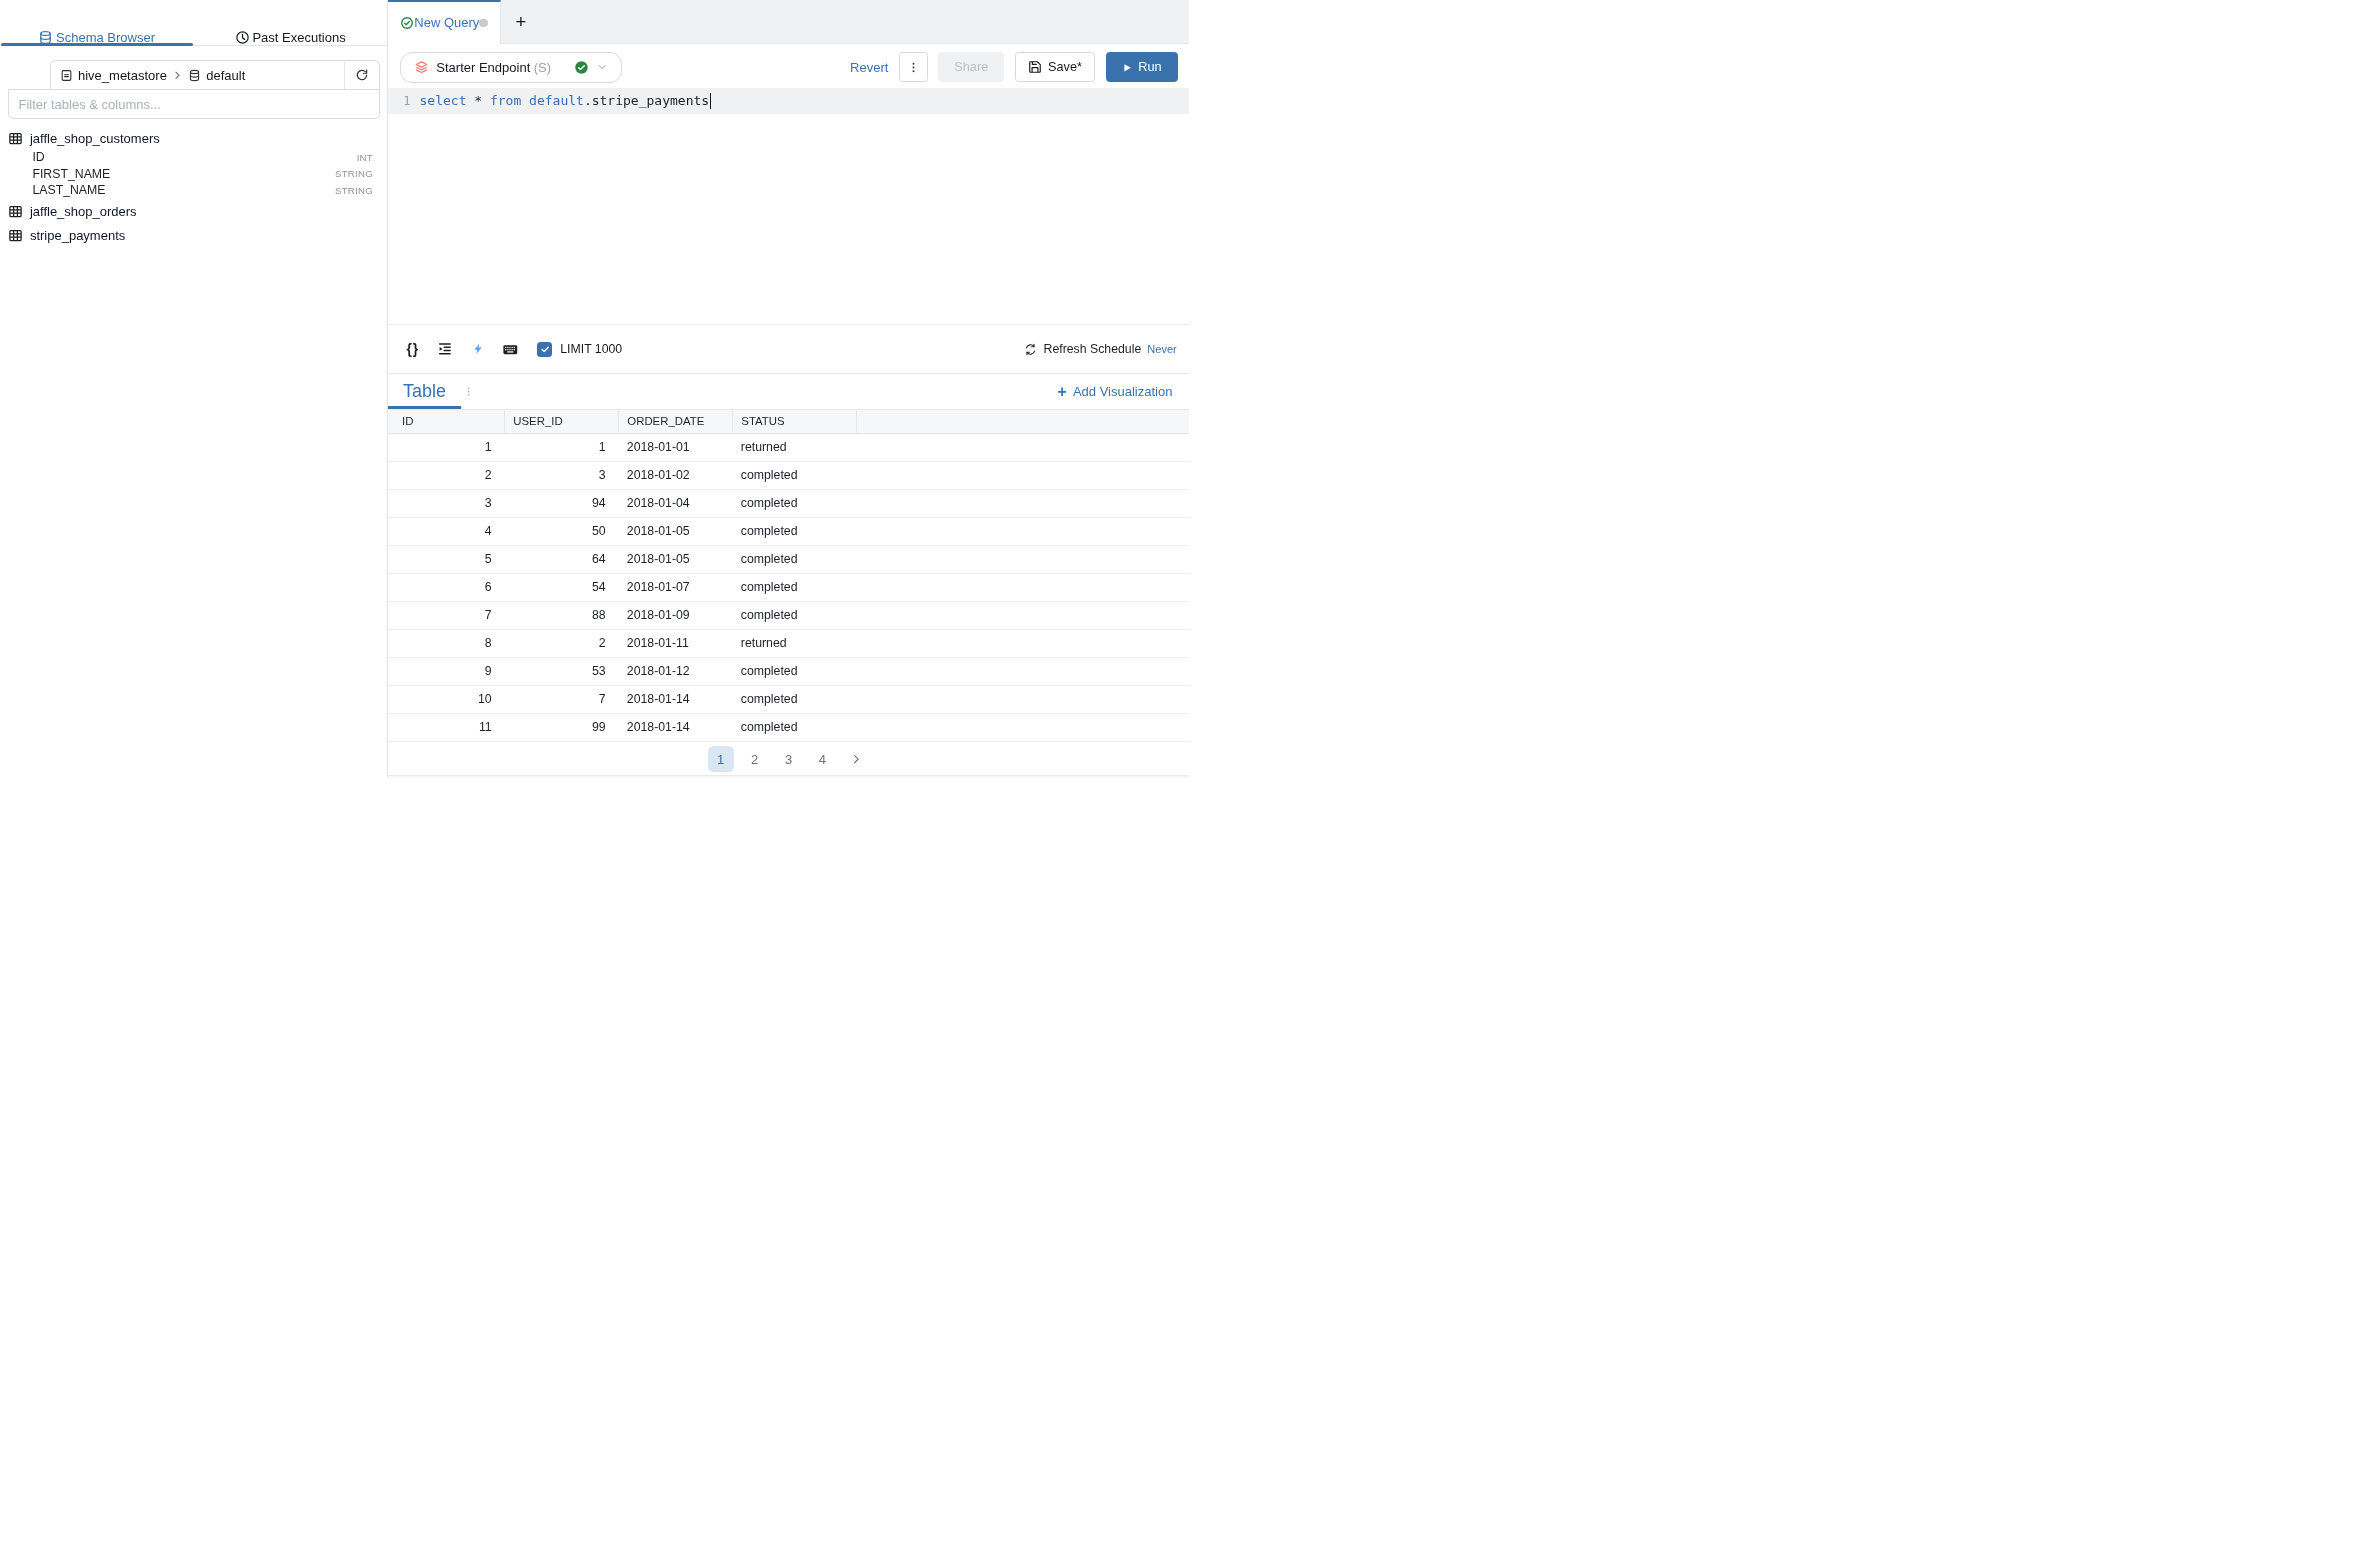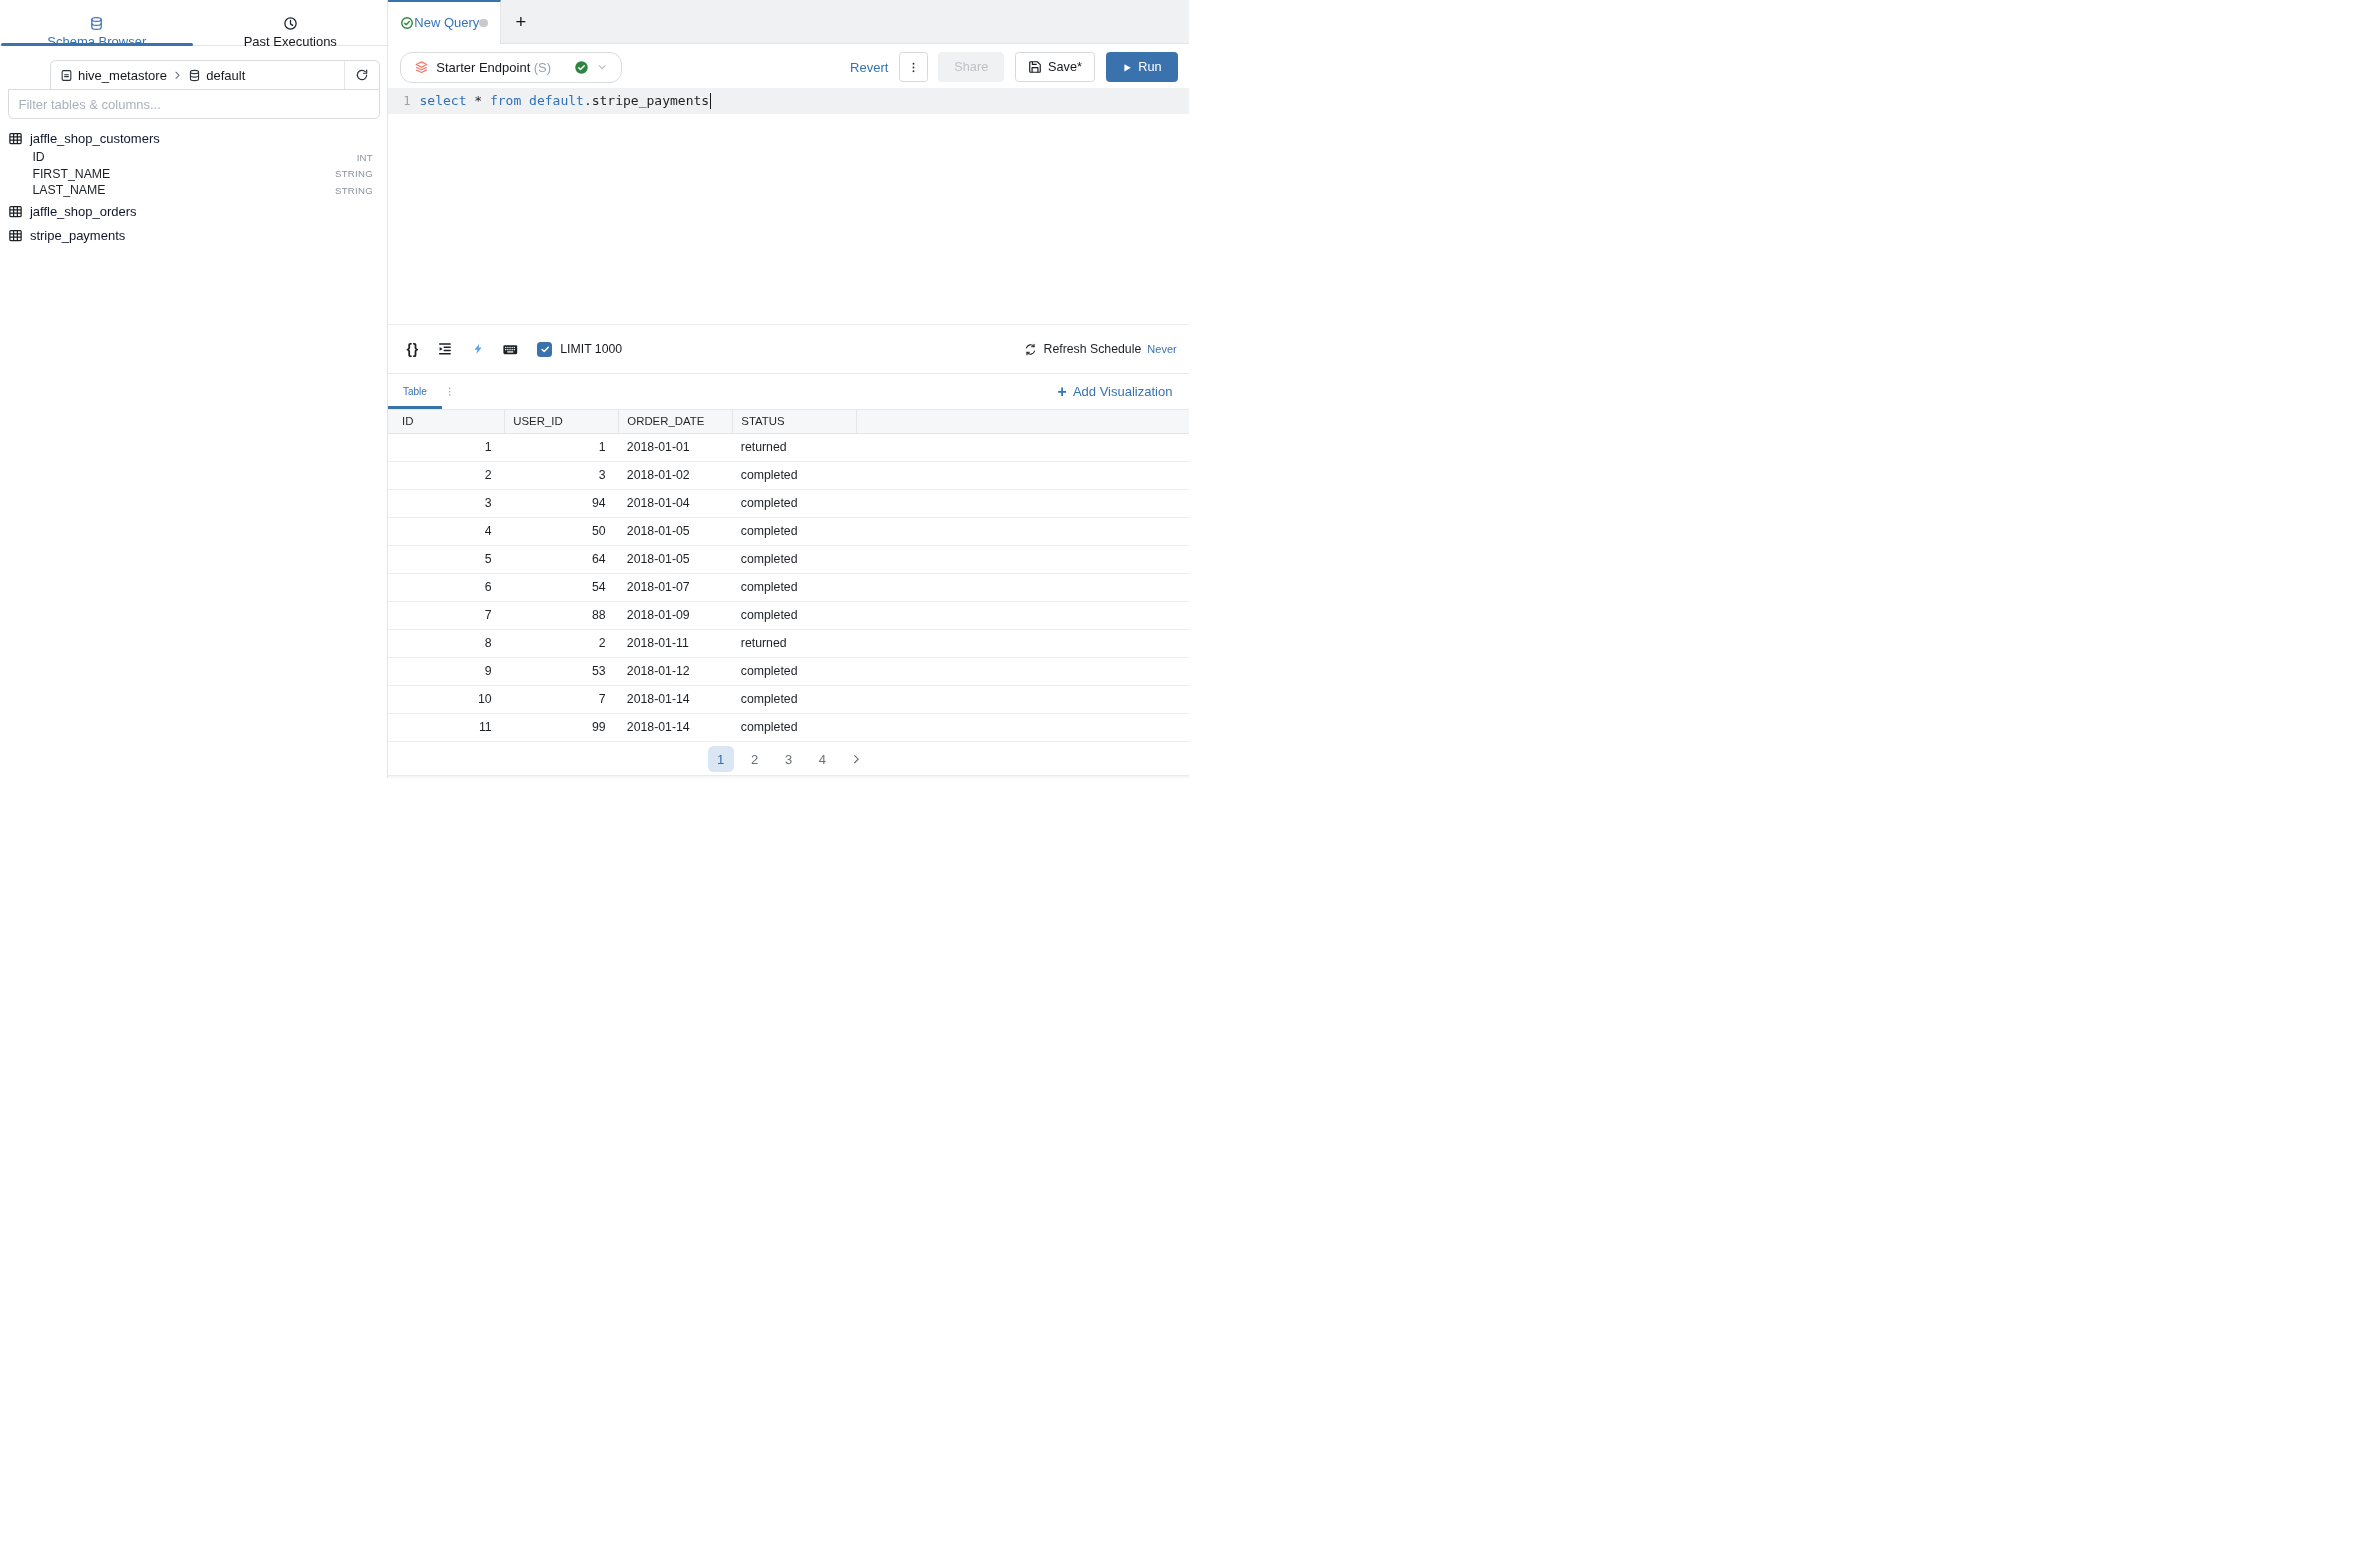--- a/index.html
+++ b/index.html
@@ -3,21 +3,21 @@
 <meta charset="utf-8">
 <style>
   * { margin:0; padding:0; box-sizing:border-box; }
   html,body { width:1189px; height:778px; background:#ffffff; overflow:hidden;
     font-family:"Liberation Sans", sans-serif; color:#16191f; }
   .app { display:flex; width:1189px; height:778px; }
 
   
   .sidebar { width:388px; min-width:388px; border-right:0.9px solid #e2e4e6; background:#fff; }
   .side-tabs { display:flex; height:46px; border-bottom:0.9px solid #e2e4e6; }
-  .side-tab { flex:1; display:flex; flex-direction:column; align-items:center; justify-content:center;
+  .side-tab { flex:1; display:flex; flex-direction:row; align-items:flex-end; justify-content:center;
     gap:2.6px; cursor:pointer; position:relative; padding-top:3.5px;margin-top:16px; }
   .side-tab .icon { height:15px; display:flex; align-items:center; }
   .side-tab-label { font-size:13px; font-weight:500; color:#16191f; }
   .side-tab.active .side-tab-label { color:#3473b4; }
   .side-tab.active::after { content:""; position:absolute; left:0.9px; right:0.9px; bottom:-0.9px;
     height:2.6px; background:#3a72ad; border-radius:1.8px; }
 
   .controls { margin:14px 7px 0 7.9px; }
   .crumb-box { height:30px; border:0.9px solid #d8dbde; border-radius:5.3px 5.3px 0 0; display:flex; align-items:center; background:#fff;margin-left:42px; }
   .crumb-main { flex:1; display:flex; align-items:center; gap:5.3px; padding:0 8.8px; font-size:13px; }
@@ -77,21 +77,21 @@
   .braces { font-size:14px; font-weight:600; letter-spacing:0.9px; }
   .checkbox { width:15px; height:15px; background:#3a72ad; border-radius:3.5px; display:flex;
     align-items:center; justify-content:center; cursor:pointer; }
   .limit-label { font-size:12.3px; margin-left:-10.5px; }
   .sched { margin-left:auto; display:flex; align-items:center; gap:6.1px; }
   .sched-label { font-size:12.3px; color:#1c2126; }
   .sched-value { font-size:11px; color:#3473b4; cursor:pointer; }
 
   .results-head { height:35px; display:flex; align-items:center; padding-right:16.6px; }
   .rtab { position:relative; height:35px; display:flex; align-items:center; padding:0 15px;
-    font-size:10px; font-weight:500; color:#3473b4; cursor:pointer; }
+    font-size:18px; font-weight:500; color:#3473b4; cursor:pointer; }
   .rtab::after { content:""; position:absolute; left:0; right:0; bottom:0; height:2.6px; background:#3a72ad; }
   .rtab-kebab { color:#9aa0a6; cursor:pointer; display:flex; margin-left:1.8px; }
   .add-viz { margin-left:auto; display:flex; align-items:center; gap:6.1px; color:#3473b4;
     font-size:13px; font-weight:500; cursor:pointer; }
   .add-viz .plus { font-size:15.8px; font-weight:700; line-height:1; }
 
   table.grid { width:100%; border-collapse:collapse; table-layout:fixed; }
   .grid thead th { height:23.6px; background:#f6f7f8; border-top:0.9px solid #e7e8ea; border-bottom:0.9px solid #e2e4e6;
     border-right:0.9px solid #e4e6e8; font-size:11.4px; font-weight:500; color:#1f242b; text-align:left;
     padding:0 8.8px; cursor:pointer; }

